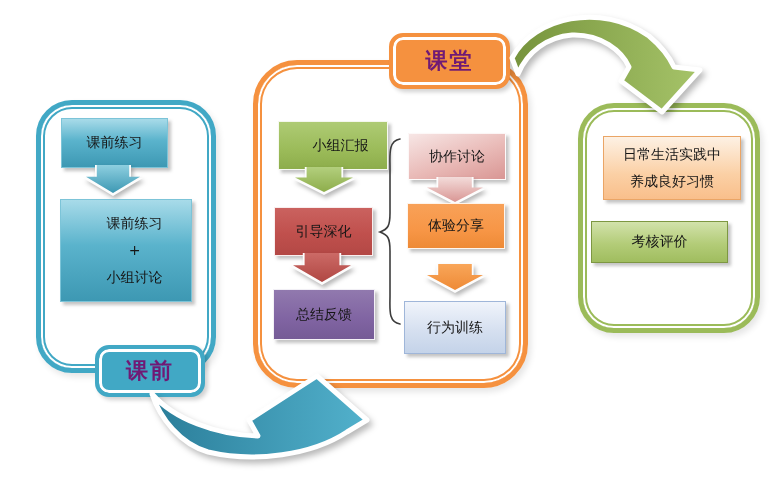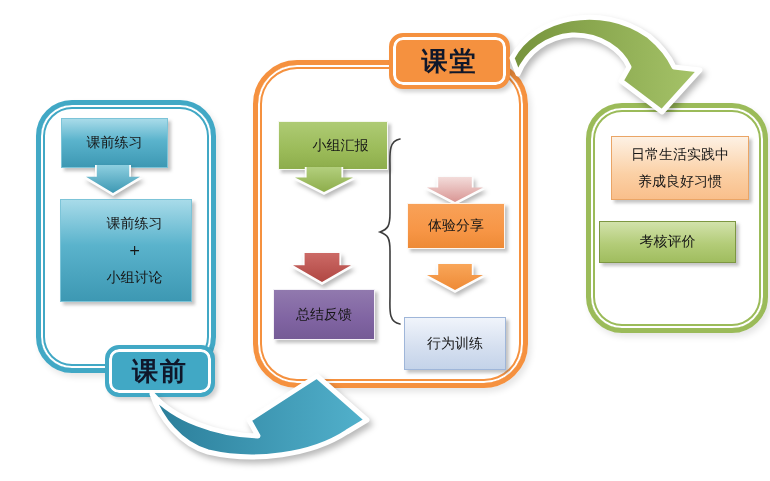--- a/index.html
+++ b/index.html
@@ -11,36 +11,36 @@
   .stageBox{
     position:absolute; border-radius:42px; background:transparent;
     border:5px solid var(--c);
     box-shadow: inset 0 0 0 2px #fff, inset 0 0 0 4px var(--c), 3px 4px 6px rgba(0,0,0,.10);
   }
   
   .stageLabel{
     position:absolute; border-radius:14px; background:var(--c); border:4px solid var(--c);
     box-shadow: inset 0 0 0 3px #fff, 3px 3px 4px rgba(0,0,0,.18);
     display:flex; align-items:center; justify-content:center;
-    color:#0f172a; font-weight:bold; font-size:26px; letter-spacing:2px;
+    color:#701a75; font-weight:bold; font-size:22px; letter-spacing:2px;
   }
   
   .node{
     position:absolute; display:flex; flex-direction:column; align-items:center; justify-content:center;
     font-size:14px; color:#161616; text-align:center; line-height:1.55;
     border:1px solid rgba(255,255,255,.9);
     box-shadow: 3px 3px 3px rgba(110,110,110,.40);
   }
   .n-teal  {background:linear-gradient(180deg,#a8dbe9 0%,#5ab3cc 45%,#3d98b3 100%); border-color:#7cc4d8;}
   .n-green {background:linear-gradient(180deg,#aecb74 0%,#9bbb59 60%,#8dad4b 100%);padding-left:15px;}
   .n-red   {background:linear-gradient(180deg,#ca625f 0%,#c0504d 55%,#b34845 100%);}
   .n-purple{background:linear-gradient(180deg,#9179ae 0%,#8064a2 60%,#755b96 100%);}
   .n-pink  {background:linear-gradient(160deg,#f7e6e5 0%,#e9bab7 55%,#d99694 100%);}
   .n-orange{background:linear-gradient(180deg,#f8a158 0%,#f79646 60%,#ee8a36 100%);}
-  .n-blue  {background:linear-gradient(180deg,#f0f4fb 0%,#d6e0f0 55%,#c4d3e9 100%); border-color:#9fb6d9;margin-top:16px;}
+  .n-blue  {background:linear-gradient(180deg,#f0f4fb 0%,#d6e0f0 55%,#c4d3e9 100%); border-color:#9fb6d9;}
   .n-peach {background:linear-gradient(180deg,#fdf1e4 0%,#fbd0a5 60%,#f9bf8b 100%); border-color:#eaa566;}
   .n-lgreen{background:linear-gradient(180deg,#d2e2ab 0%,#b3cc78 55%,#a0bd5f 100%); border-color:#7d9742;}
   .tall{line-height:1.95;}
   
   .dar{position:absolute; filter:drop-shadow(2px 3px 2px rgba(0,0,0,.28));}
   .dar b,.dar i{
     position:absolute; display:block;
     clip-path:polygon(20% 0,80% 0,80% 42%,100% 42%,50% 100%,0 42%,20% 42%);
   }
   .dar b{left:0;top:0;right:0;bottom:0;background:#fdfdfd;}
@@ -61,62 +61,68 @@
     </div>
     <div class="dar" style="--g1:#8ecfe0; --g2:#3d98b3; left:42px; top:60px; width:60px; height:31px;">
         <b></b>
         <i></i>
       </div>
     <div class="node n-teal tall" style="left:19px; top:94px; width:113px; height:101px;padding-left:17px;">
       <span>课前练习</span>
       <span>+</span>
       <span>小组讨论</span>
     </div>
-    <div class="stageLabel" style="--c:#41a8c5; left:64px; top:240px; width:102px; height:44px;">
+    <div class="stageLabel" style="--c:#41a8c5; left:54px; top:240px; width:102px; height:44px;">
       <span>课前</span>
     </div>
   </div>
 
   <div class="stageBox" style="--c:#f5913f; left:253px; top:60px; width:265px; height:318px; border-radius:44px;">
     <div class="stageLabel" style="--c:#f5913f; left:131px; top:-32px; width:113px; height:48px;">
       <span>课堂</span>
     </div>
 
     <div class="node n-green" style="left:20px; top:56px; width:93px; height:47px;">
       <span>小组汇报</span>
     </div>
     <div class="dar" style="--g1:#b3cf7d; --g2:#8dad4b; left:34px; top:102px; width:64px; height:28px;">
         <b></b>
         <i></i>
       </div>
+    <div class="node n-red" style="left:16px; top:142px; width:97px; height:47px;">
+      <span>引导深化</span>
+    </div>
     <div class="dar" style="--g1:#cc6a66; --g2:#b04743; left:32px; top:188px; width:64px; height:32px;">
         <b></b>
         <i></i>
       </div>
     <div class="node n-purple" style="left:15px; top:224px; width:100px; height:49px;">
       <span>总结反馈</span>
     </div>
 
+    <div class="node n-pink" style="left:150px; top:68px; width:96px; height:45px;">
+      <span>协作讨论</span>
+    </div>
     <div class="dar" style="--g1:#f3dcda; --g2:#d99694; left:166px; top:112px; width:62px; height:28px;">
         <b></b>
         <i></i>
       </div>
     <div class="node n-orange" style="left:149px; top:138px; width:96px; height:44px;">
       <span>体验分享</span>
     </div>
     <div class="dar" style="--g1:#f9a659; --g2:#ee8a36; left:166px; top:199px; width:62px; height:29px;">
         <b></b>
         <i></i>
       </div>
     <div class="node n-blue" style="left:146px; top:236px; width:100px; height:51px;">
       <span>行为训练</span>
     </div>
   </div>
 
-  <div class="stageBox" style="--c:#9bbb59; left:578px; top:103px; width:172px; height:220px; border-radius:36px;margin-left:8px;">
+  <div class="stageBox" style="--c:#9bbb59; left:578px; top:103px; width:172px; height:220px; border-radius:36px;">
     <div class="node n-peach tall" style="left:20px; top:28px; width:136px; height:62px;">
       <span>日常生活实践中</span>
       <span>养成良好习惯</span>
     </div>
     <div class="node n-lgreen" style="left:8px; top:113px; width:135px; height:40px;">
       <span>考核评价</span>
     </div>
   </div>
 
   <svg id="overlay" width="770" height="481" viewBox="0 0 770 481">

